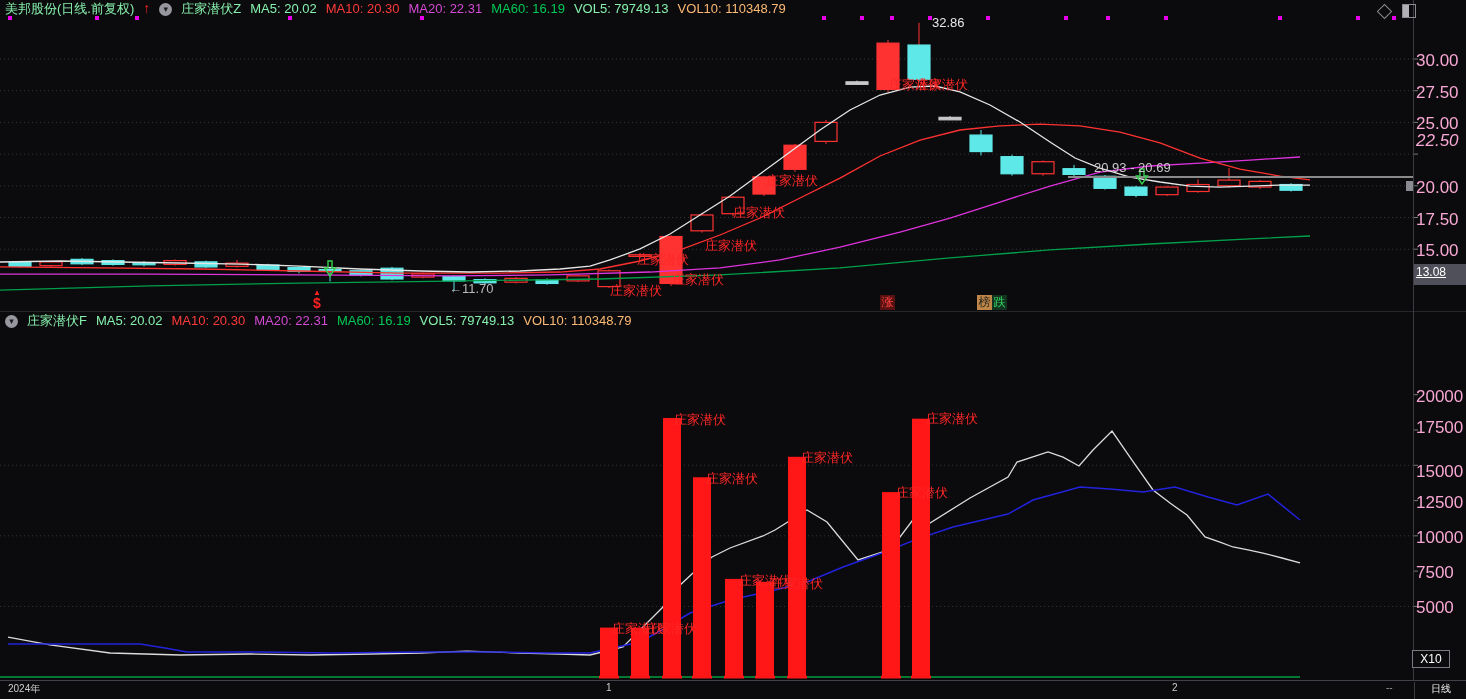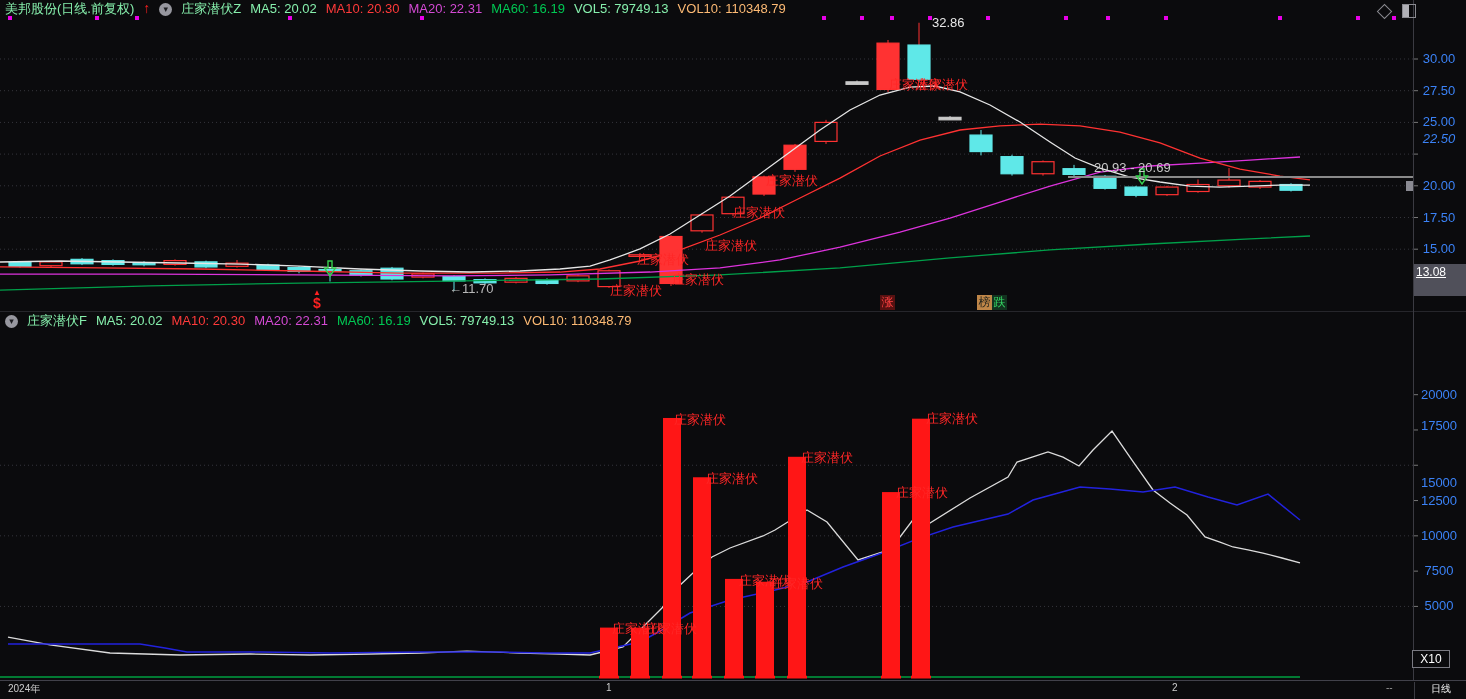--- a/index.html
+++ b/index.html
@@ -8,24 +8,24 @@
   #chart-svg{position:absolute;left:0;top:0;pointer-events:none;}
   .hdr{position:absolute;left:0;height:17px;line-height:17px;white-space:nowrap;z-index:30;}
   .hdr span{margin-right:9px;}
   .c-white{color:#86efac}.c-red{color:#ff3a3a}.c-mag{color:#d44ad4}.c-green{color:#00c853}.c-blue{color:#fdba74}
   .arrow-up{color:#ff2020;font-weight:bold;font-size:14px;margin-right:6px;}
   .circle-icon{display:inline-block;width:13px;height:13px;border-radius:50%;background:#97979f;
      color:#1c1c20;font-size:9px;line-height:13px;text-align:center;vertical-align:middle;margin-right:7px;}
   .wm{position:absolute;left:28px;top:236px;font-size:28px;color:#8e8e8e;opacity:.6;letter-spacing:1px;z-index:5;}
   .ambush{position:absolute;color:#ff2727;font-size:13px;white-space:nowrap;z-index:20;}
   .anno{position:absolute;font-size:13px;white-space:nowrap;z-index:21;}
-  .axis-label{position:absolute;left:1416px;width:46px;text-align:center;font-size:13px;color:#3b82f6;z-index:25;}
+  .axis-label{position:absolute;left:1416px;width:46px;text-align:left;font-size:17px;color:#f9a8d4;z-index:25;}
   .badge{position:absolute;width:15px;height:15px;line-height:15px;text-align:center;font-size:12px;z-index:22;}
   .dot{position:absolute;width:4px;height:4px;background:#e800e8;z-index:15;}
-  #price-tag{position:absolute;left:1414px;top:264px;width:50px;height:32px;line-height:16px;
+  #price-tag{position:absolute;left:1414px;top:264px;width:50px;height:21px;line-height:16px;
      background:#50505a;color:#fff;font-size:12px;padding-left:2px;z-index:26;text-decoration:underline;}
   #axis-pointer{position:absolute;left:1406px;top:181px;width:7px;height:10px;background:#8a8a92;z-index:26;}
   #scale-tag{position:absolute;left:1412px;top:650px;width:36px;height:16px;line-height:16px;text-align:center;
      border:1px solid #7a7a82;color:#ffffff;font-size:12px;background:#0b0b0d;z-index:26;}
   #date-row{position:absolute;left:0;top:680px;width:1466px;height:19px;background:#0b0b0d;
      border-top:1px solid #41414a;z-index:28;}
   #date-row div{position:absolute;top:1px;color:#cccccc;font-size:10px;}
   #period-cell{left:1414px;width:52px;text-align:center;color:#f0f0f0 !important;border-left:1px solid #3b3b42;height:18px;}
   .panel-sep{position:absolute;left:0;top:311px;width:1466px;height:1px;background:#26262b;z-index:4;}
   .axis-border{position:absolute;left:1413px;top:0;width:1px;height:699px;background:#3b3b42;z-index:24;}
@@ -233,21 +233,21 @@
       <div class="dot" style="left: 1392px; top: 16px;"></div>
       <div class="axis-label" style="position: absolute; z-index: 20; top: 51px;">30.00</div>
       <div class="axis-label" style="position: absolute; z-index: 20; top: 82.7px;">27.50</div>
       <div class="axis-label" style="position: absolute; z-index: 20; top: 114.4px;">25.00</div>
       <div class="axis-label" style="position: absolute; z-index: 20; top: 131px; font-style: italic;">22.50</div>
       <div class="axis-label" style="position: absolute; z-index: 20; top: 177.8px;">20.00</div>
       <div class="axis-label" style="position: absolute; z-index: 20; top: 209.5px;">17.50</div>
       <div class="axis-label" style="position: absolute; z-index: 20; top: 241.2px;">15.00</div>
       <div class="axis-label" style="position: absolute; z-index: 20; top: 386.68px;">20000</div>
       <div class="axis-label" style="position: absolute; z-index: 20; top: 418px;">17500</div>
-      <div class="axis-label" style="position: absolute; z-index: 20; top: 475px;">15000</div>
+      <div class="axis-label" style="position: absolute; z-index: 20; top: 462px;">15000</div>
       <div class="axis-label" style="position: absolute; z-index: 20; top: 492.55px;">12500</div>
       <div class="axis-label" style="position: absolute; z-index: 20; top: 527.84px;">10000</div>
       <div class="axis-label" style="position: absolute; z-index: 20; top: 563.13px;">7500</div>
       <div class="axis-label" style="position: absolute; z-index: 20; top: 598.42px;">5000</div>
       <div class="ambush" style="position: absolute; z-index: 20; left: 610px; top: 282px;">庄家潜伏</div>
       <div class="ambush" style="position: absolute; z-index: 20; left: 637px; top: 251px;">庄家潜伏</div>
       <div class="ambush" style="position: absolute; z-index: 20; left: 672px; top: 271px;">庄家潜伏</div>
       <div class="ambush" style="position: absolute; z-index: 20; left: 705px; top: 237px;">庄家潜伏</div>
       <div class="ambush" style="position: absolute; z-index: 20; left: 733px; top: 204px;">庄家潜伏</div>
       <div class="ambush" style="position: absolute; z-index: 20; left: 766px; top: 172px;">庄家潜伏</div>

